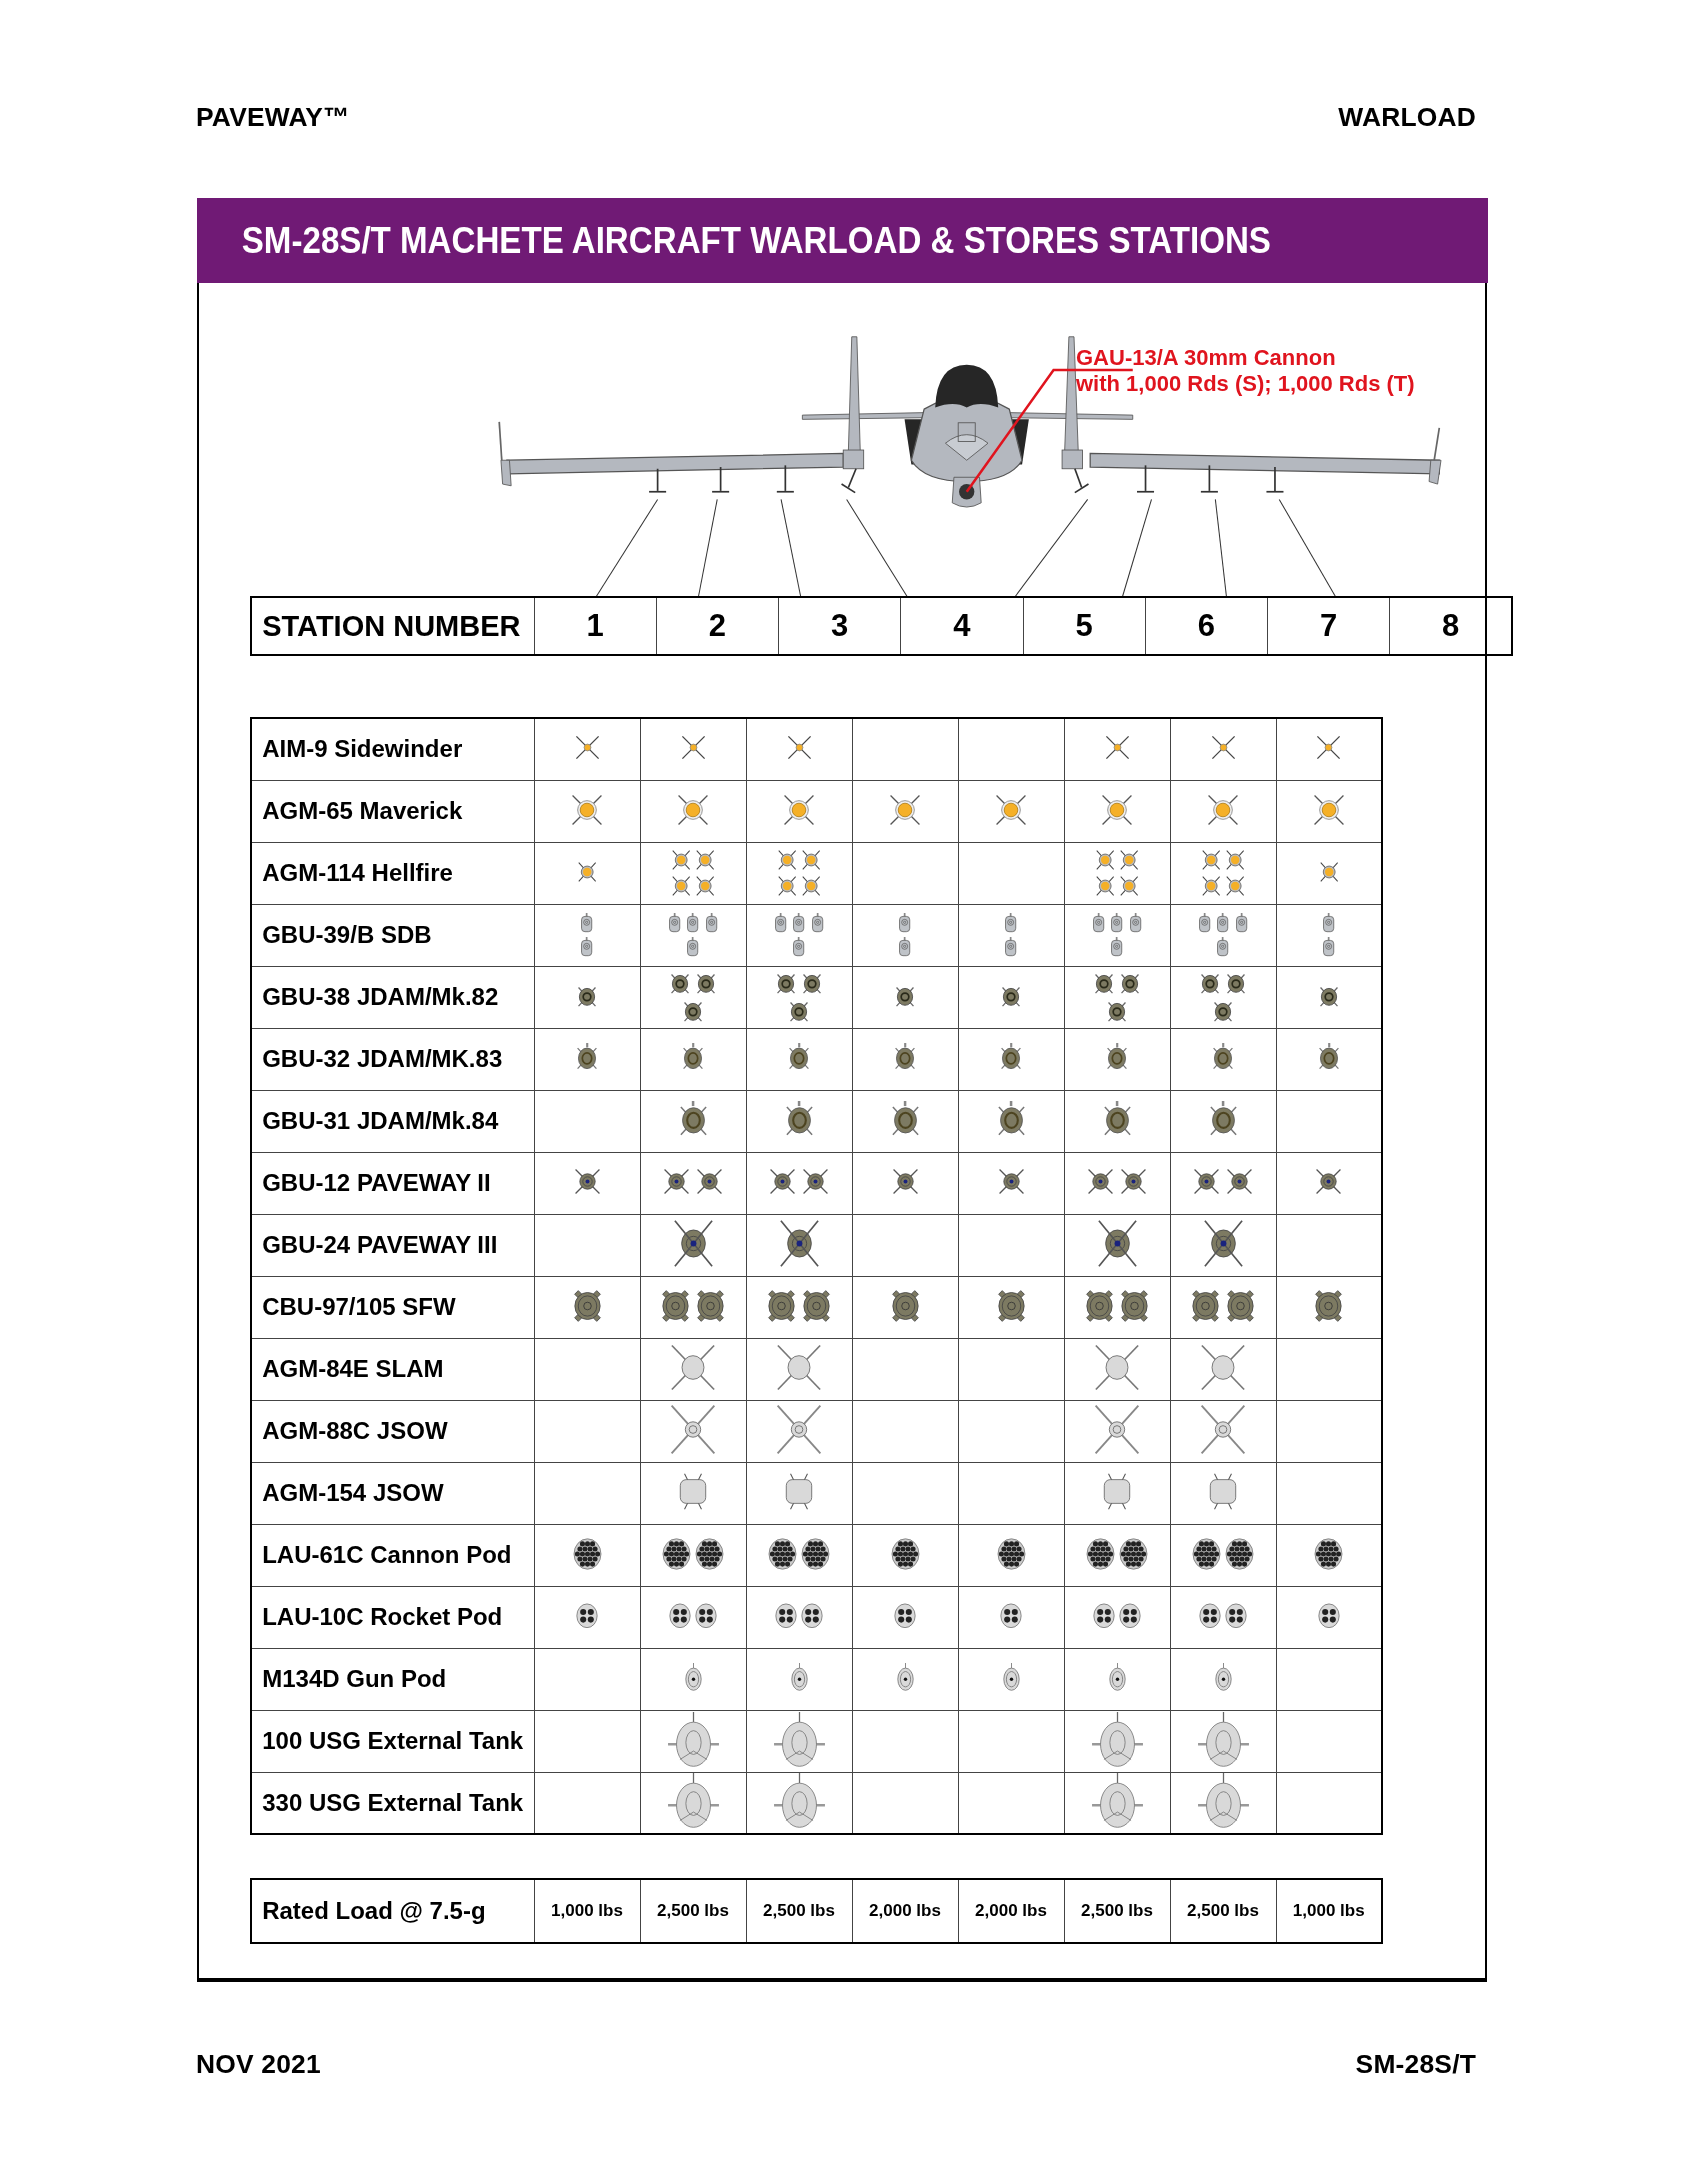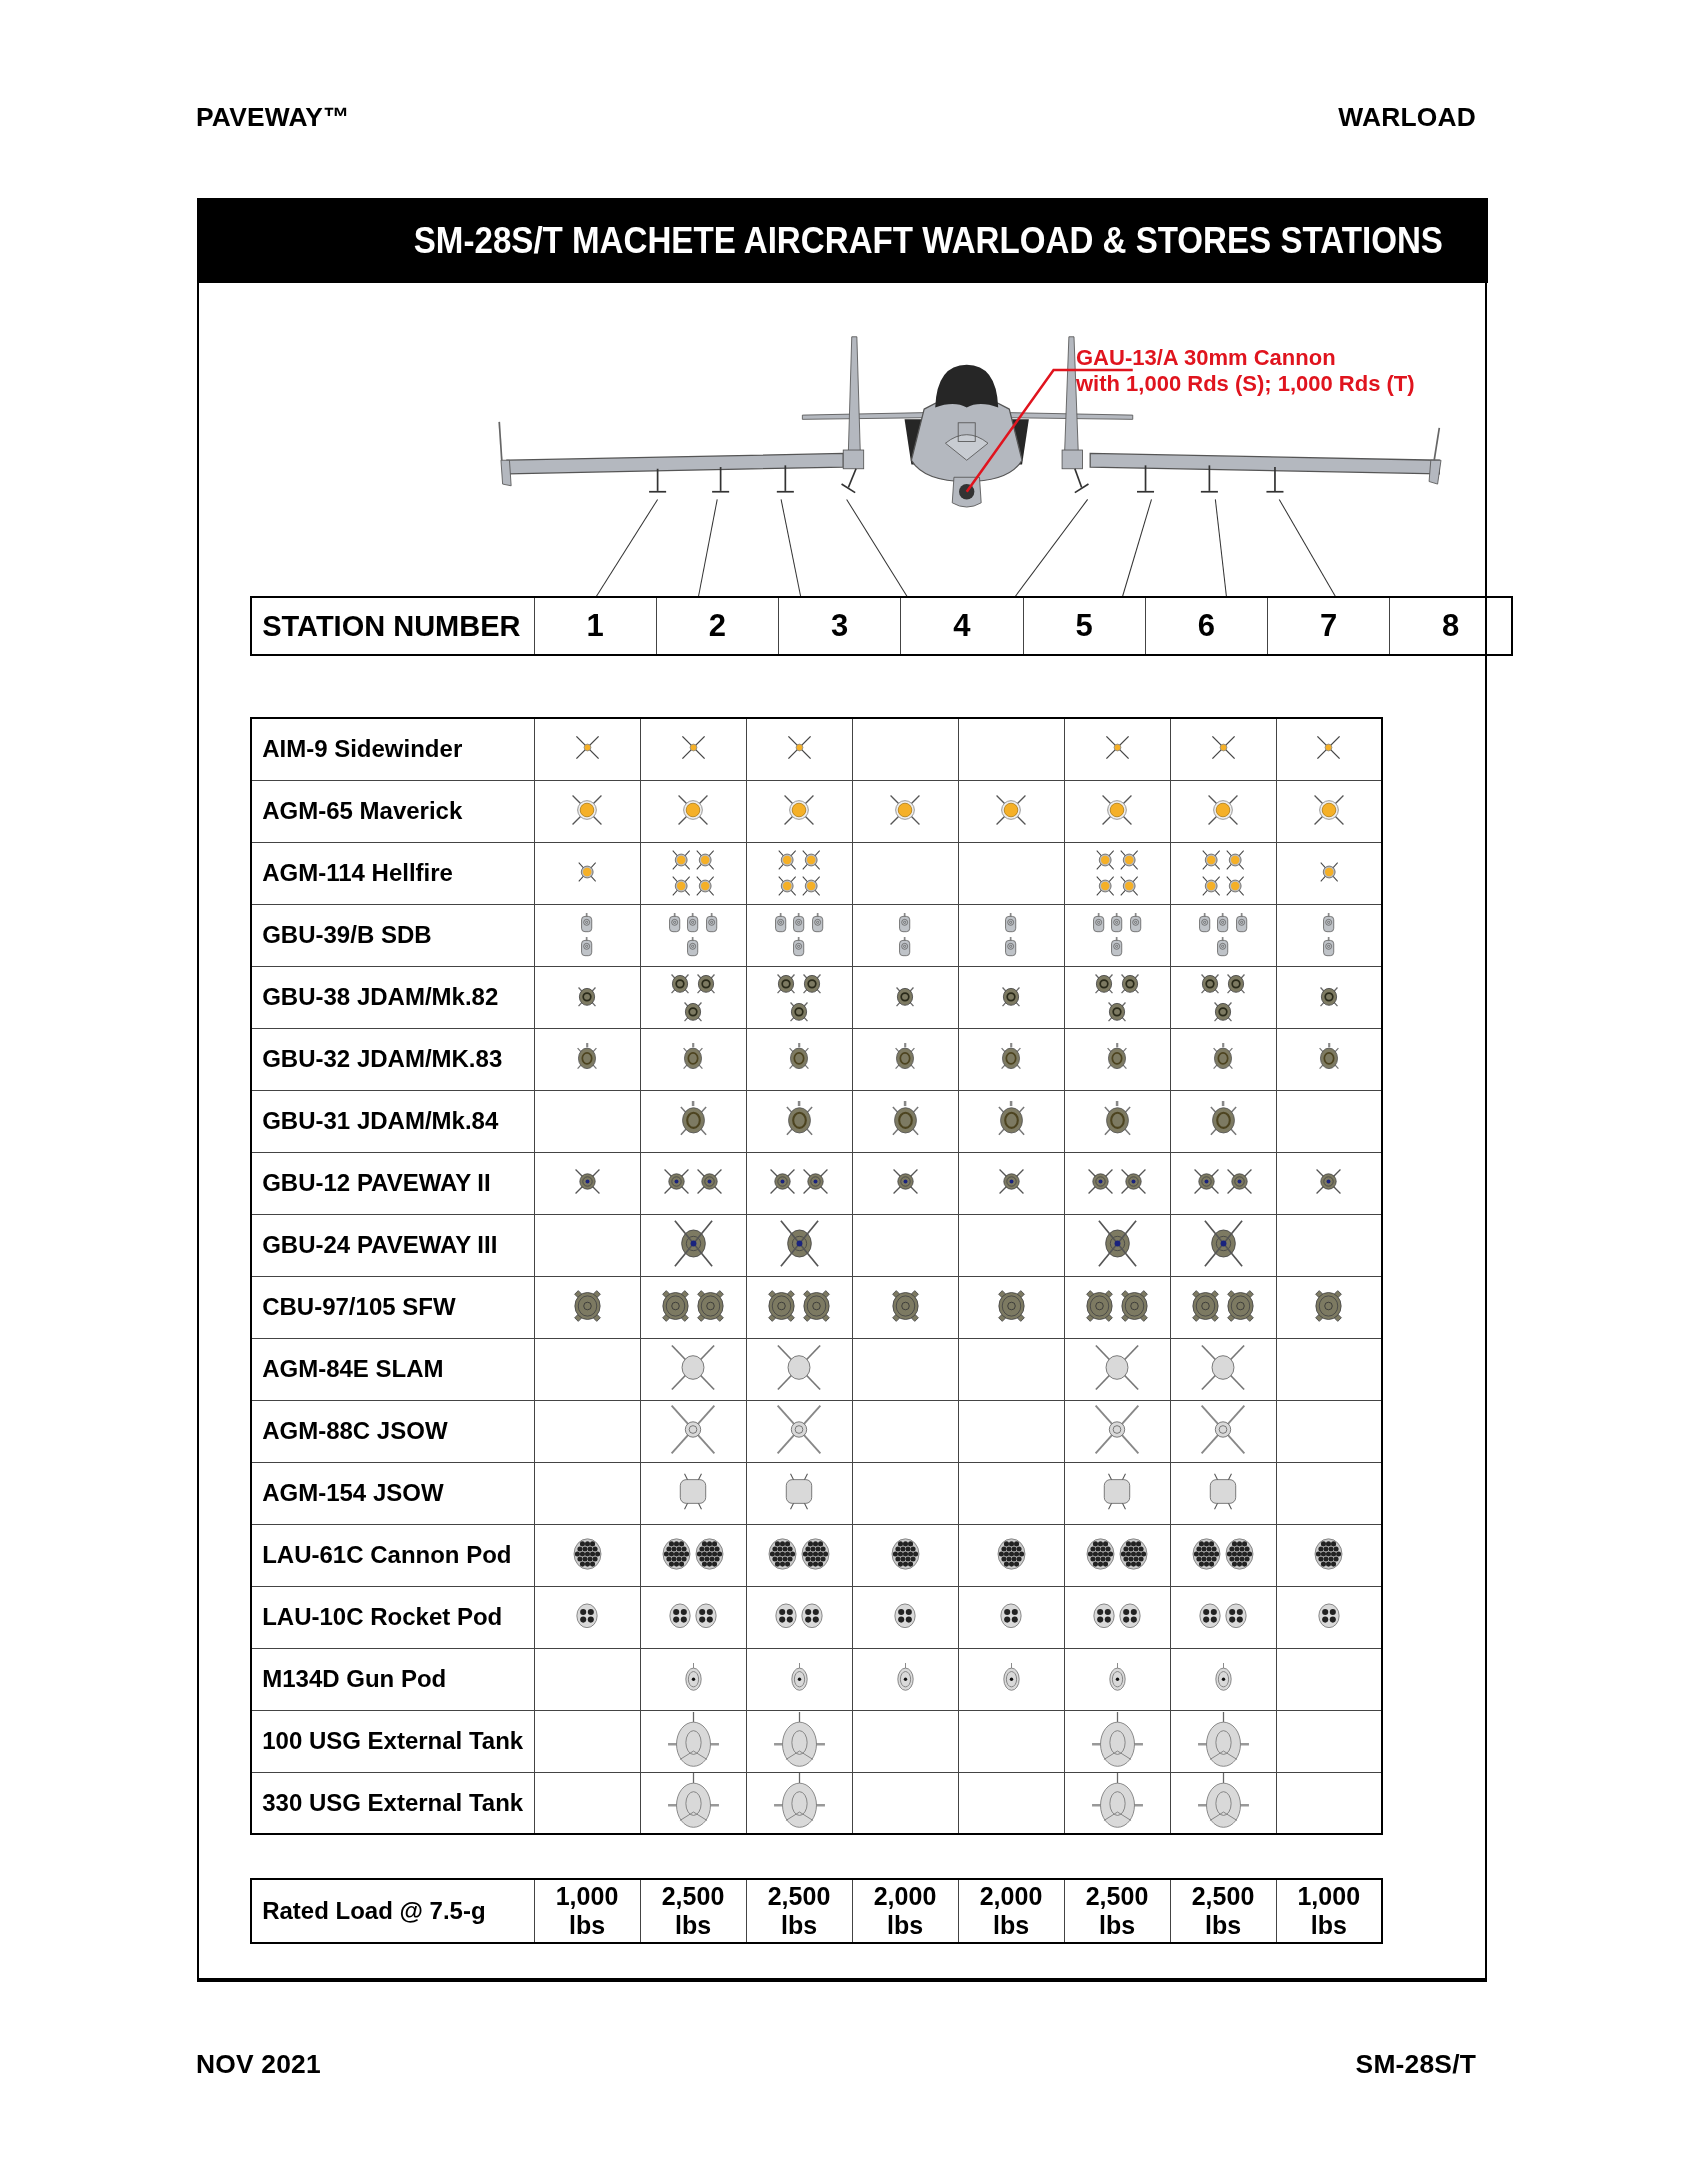--- a/index.html
+++ b/index.html
@@ -1,32 +1,32 @@
 <!DOCTYPE html>
 <html style="font-size:13.6px"><head>
 <meta charset="utf-8">
 <style>
   html, body { margin:0; padding:0; background:#fff; }
   body { width:1685px; height:2181px; position:relative; font-family:"Liberation Sans", sans-serif; color:#000; overflow:hidden; }
   .hdr { position:absolute; font-weight:bold; font-size:26.4px; letter-spacing:0.2px; }
   .frame { position:absolute; left:197px; top:198px; width:1286px; height:1780px; border:2.6px solid #000; border-top:none; border-bottom-width:4.3px; box-sizing:content-box; }
-  .titlebar { position:absolute; left:197px; top:198px; width:1291px; height:85px; background:#000000; color:#fff; font-weight:bold; font-size:36px; display:flex; align-items:center; justify-content:flex-end; }
+  .titlebar { position:absolute; left:197px; top:198px; width:1291px; height:85px; background:#701a75; color:#fff; font-weight:bold; font-size:36px; display:flex; align-items:center; justify-content:flex-start; }
   .titlebar span { transform:scaleX(0.92); display:inline-block; }
   .aircraft { position:absolute; left:477px; top:324px; width:1022px; height:281px; }
   .callout { position:absolute; left:1076px; top:345px; color:#e0141e; font-weight:bold; font-size:22px; line-height:25.6px; }
   table { border-collapse:collapse; position:absolute; table-layout:fixed; }
   td { border:1.3px solid #444; padding:0; text-align:center; vertical-align:middle; }
   .station { left:250px; top:596px; width:1263px; height:60px; border:2.1px solid #000; }
   .station td { font-weight:bold; font-size:31px; }
   .station td.lbl { font-size:29px; text-align:left; padding-left:10.2px; }
   .weap { left:250px; top:717px; width:1133px; border:2.1px solid #000; }
   .weap tr { height:62px; }
   .weap td.lbl { text-align:left; padding-left:10.2px; font-weight:bold; font-size:24px; }
   .rated { left:250px; top:1878px; width:1133px; height:66px; border:2.1px solid #000; }
-  .rated td { font-weight:bold; font-size:25px; }
+  .rated td { font-weight:bold; font-size:17px; }
   .rated td.lbl { text-align:left; padding-left:10.2px; font-size:24px; }
   .icons { display:inline-flex; flex-wrap:wrap; justify-content:center; align-items:center; gap:3.4px; }
   .icons svg { display:block; }
 </style>
 </head>
 <body>
 
 <div class="hdr" style="left:196px;top:102px;">PAVEWAY™</div>
 <div class="hdr" style="right:209px;top:102px;">WARLOAD</div>
 

